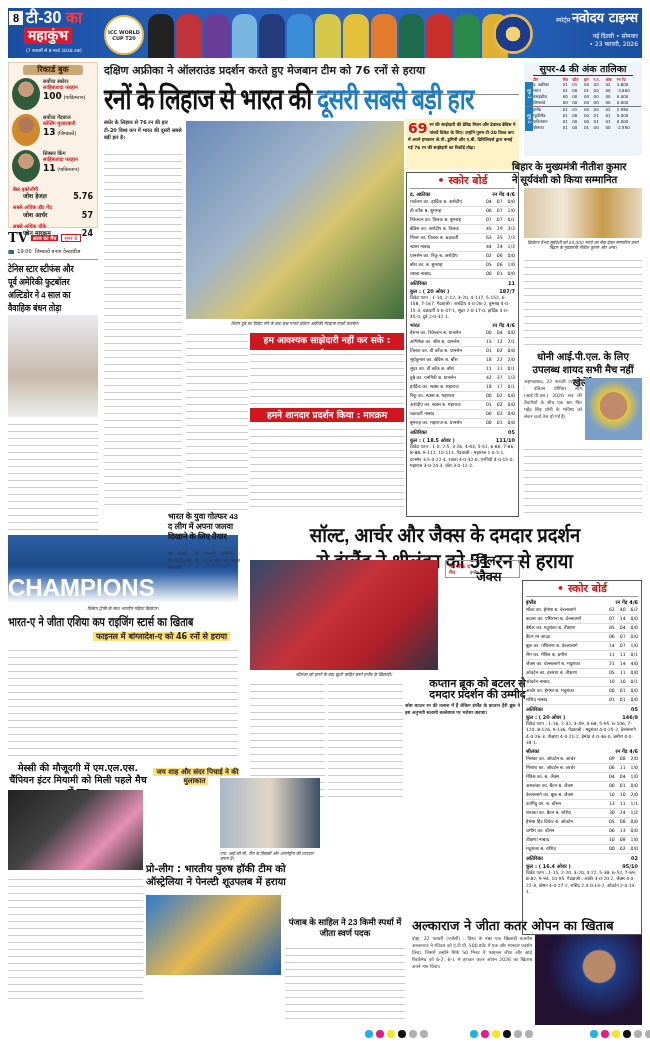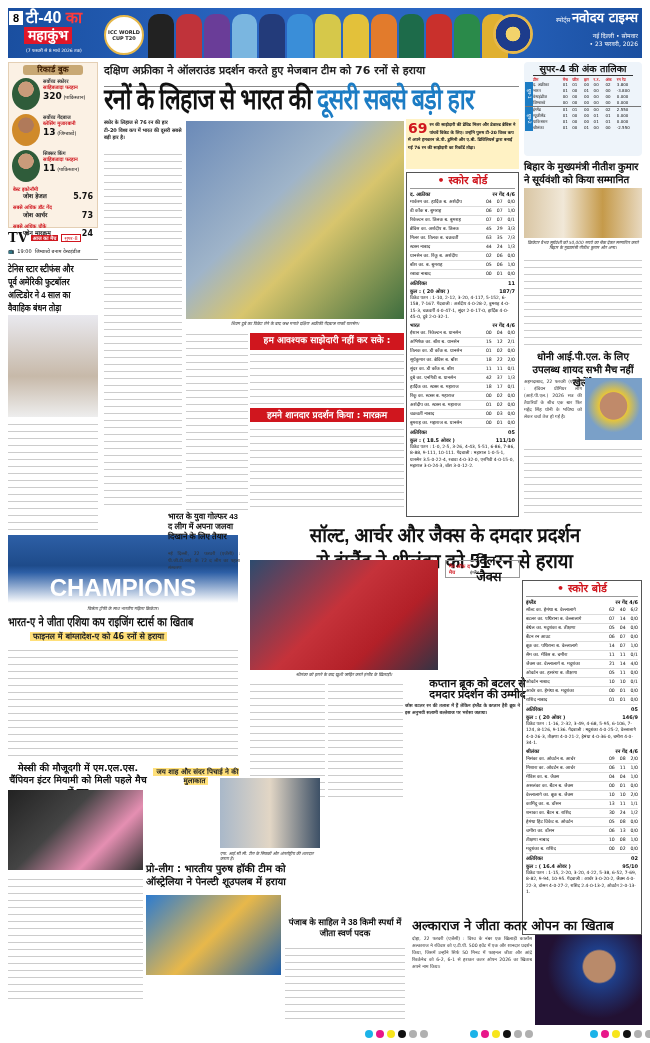--- a/index.html
+++ b/index.html
@@ -35,21 +35,21 @@
 .tvbox{left:8px;top:230px;width:90px;height:30px;border-bottom:1px solid #999}
 .tv-head{display:flex;align-items:center;gap:3px}
 .tv-head .tv{font-family:"DejaVu Serif",serif;font-weight:bold;font-size:13px}
 .tv-head .today{background:#d0161e;color:#fff;font-size:5px;padding:0 2px;font-weight:bold}
 .tv-head .super{border:1px solid #d0161e;color:#d0161e;font-size:5px;padding:0 2px}
 .tv-row{display:flex;gap:3px;font-size:5px;margin-top:2px}
 .head-l1{left:8px;top:262px;width:90px;font-family:"Liberation Sans",sans-serif;font-size:9.5px;line-height:13px;font-weight:bold;transform:scaleX(.82);transform-origin:left}
 .photo{background:#999}
 .bodytxt{font-size:4.6px;line-height:7px;color:#333;text-align:justify}
 
-.kicker{left:104px;top:64px;width:415px;font-size:11px;font-weight:bold;color:#222;border-bottom:1px solid #888;padding-bottom:8px}
+.kicker{left:104px;top:64px;width:415px;font-size:11px;font-weight:bold;color:#222;border-bottom:1px solid #888;padding-bottom:16px}
 .mainhead{left:104px;top:82px;width:415px;font-size:29px;font-weight:bold;letter-spacing:-1px;line-height:34px;font-family:"Liberation Sans",sans-serif;transform:scaleX(.8);transform-origin:left;white-space:nowrap}
 .mainhead .blue{color:#1c7cc4}
 .intro{left:104px;top:119px;width:78px;font-size:5px;line-height:7.5px;font-weight:bold;color:#222}
 .mainphoto{left:186px;top:121px;width:218px;height:198px;background:linear-gradient(135deg,#6b8ab8 0%,#9fb4c9 40%,#d8c56d 60%,#3d6d3e 100%)}
 .caption{font-size:4.3px;font-style:italic;color:#333}
 .redbar{background:#d0161e;color:#fff;font-weight:bold;font-size:9px;text-align:center;line-height:14px}
 .yellowbox{left:406px;top:119px;width:113px;height:50px;background:#fff2c4;padding:2px}
 .yellowbox .big{color:#d0161e;font-weight:bold;font-size:14px;float:left;margin-right:2px;line-height:14px}
 .scorebox{border:1px solid #555;padding:1px 3px}
 .sb-title{color:#d0161e;font-weight:bold;font-size:11px;text-align:center;border-bottom:1px solid #999;margin-bottom:1px}
@@ -74,21 +74,21 @@
 .motm .nm{font-weight:bold;font-size:13px}
 .dots{display:flex;gap:3px}
 .dot{width:8px;height:8px;border-radius:50%}
 .yellowsub{background:#ffe07a;color:#222;font-weight:bold;padding:0 3px}
 </style>
 </head>
 <body>
 
 <div class="abs banner">
   <div class="abs pageno">8</div>
-  <div class="abs t20title"><span>टी-40</span> <span class="ka">का</span></div>
+  <div class="abs t20title"><span>टी-30</span> <span class="ka">का</span></div>
   <div class="abs mahakumbh">महाकुंभ</div>
   <div class="abs banner-sub">(7 फरवरी से 8 मार्च 2026 तक)</div>
   <div class="abs wclogo">
       <span style="font-size:5px;text-align:center;padding:2px">ICC WORLD CUP T20</span>
     </div>
   <div class="abs players">
     <div class="player" style="background:#222"></div>
     <div class="player" style="background:#c0333a"></div>
     <div class="player" style="background:#6a3d98"></div>
     <div class="player" style="background:#7ab6e0"></div>
@@ -108,42 +108,42 @@
     <span class="name">नवोदय टाइम्स</span>
     <div class="date">नई दिल्ली • सोमवार</div>
     <div class="date" style="margin-top:0">• 23 फरवरी, 2026</div>
   </div>
 </div>
 
 <div class="abs leftcol">
   <div class="rb-title">रिकार्ड बुक</div>
   <div class="rb-row">
     <div class="rb-photo"></div>
-    <div class="rb-text"><div class="lbl">सर्वोच्च स्कोरर</div><div class="nm">साहिबजादा फरहान</div><span class="val">320</span> <span>(पाकिस्तान)</span></div>
+    <div class="rb-text"><div class="lbl">सर्वोच्च स्कोरर</div><div class="nm">साहिबजादा फरहान</div><span class="val">100</span> <span>(पाकिस्तान)</span></div>
   </div>
   <div class="rb-row">
     <div class="rb-photo" style="background:radial-gradient(circle at 50% 35%,#b07a5a 30%,#d08a2a 32%)"></div>
     <div class="rb-text"><div class="lbl">सर्वोच्च गेंदबाज</div><div class="nm">ब्लेसिंग मुजारबानी</div><span class="val">13</span> <span>(जिम्बाब्वे)</span></div>
   </div>
   <div class="rb-row">
     <div class="rb-photo"></div>
     <div class="rb-text"><div class="lbl">सिक्सर किंग</div><div class="nm">साहिबजादा फरहान</div><span class="val">11</span> <span>(पाकिस्तान)</span></div>
   </div>
   <div class="rb-stat">
       <div class="cat">बेस्ट इकोनॉमी</div>
       <div class="line">
         <span>जोश हेजल</span>
         <span class="val">5.76</span>
       </div>
     </div>
   <div class="rb-stat">
       <div class="cat">सबसे अधिक डॉट गेंद</div>
       <div class="line">
         <span>जोश आर्चर</span>
-        <span class="val">73</span>
+        <span class="val">57</span>
       </div>
     </div>
   <div class="rb-stat">
       <div class="cat">सबसे अधिक चौके</div>
       <div class="line">
         <span>एडेन मारक्रम</span>
         <span class="val">24</span>
       </div>
     </div>
 </div>
@@ -461,35 +461,35 @@
           <td>00</td>
           <td>01</td>
           <td>00</td>
           <td>00</td>
           <td>-2.550</td>
         </tr>
       </tbody>
   </table>
 </div>
 
-<div class="abs rhead" style="left:524px;top:160px;width:118px">बिहार के मुख्यमंत्री नीतीश कुमार ने सूर्यवंशी को किया सम्मानित</div>
+<div class="abs rhead" style="left:512px;top:160px;width:118px">बिहार के मुख्यमंत्री नीतीश कुमार ने सूर्यवंशी को किया सम्मानित</div>
 <div class="abs photo" style="left:524px;top:188px;width:118px;height:50px;background:linear-gradient(90deg,#d9c6a4,#f1e8d8,#c59a4a,#e8d9c0)"></div>
 <div class="abs caption" style="left:524px;top:240px;width:118px;text-align:center">क्रिकेटर वैभव सूर्यवंशी को 50,000 रुपये का चैक देकर सम्मानित करते बिहार के मुख्यमंत्री नीतीश कुमार और अन्य।</div>
 <div class="abs bodytxt" style="left:524px;top:256px;width:118px;height:90px;background:repeating-linear-gradient(180deg,#fff 0 4px,#ccc 4px 5px,#fff 5px 7px)"></div>
 <div class="abs rhead" style="left:524px;top:350px;width:118px;text-align:center">धोनी आई.पी.एल. के लिए उपलब्ध शायद सभी मैच नहीं खेलेंगे</div>
 <div class="abs bodytxt" style="left:524px;top:378px;width:58px">अहमदाबाद, 22 फरवरी (एजेंसी) : इंडियन प्रीमियर लीग (आई.पी.एल.) 2026 सत्र की तैयारियों के बीच एक बार फिर महेंद्र सिंह धोनी के भविष्य को लेकर चर्चा तेज हो गई है।</div>
 <div class="abs photo" style="left:585px;top:378px;width:57px;height:62px;background:radial-gradient(circle at 50% 45%,#c08a6a 30%,#e6c53a 32%,#7aa0c8 60%)"></div>
 <div class="abs bodytxt" style="left:524px;top:445px;width:118px;height:70px;background:repeating-linear-gradient(180deg,#fff 0 4px,#ccc 4px 5px,#fff 5px 7px)"></div>
 
 <div class="abs photo" style="left:8px;top:535px;width:230px;height:68px;background:linear-gradient(180deg,#2d5fa6 0%,#1e4b8a 45%,#2d5fa6 55%,#fff 100%)">
-  <div style="position:absolute;left:0;right:0;top:38px;text-align:center;color:#fff;font-weight:bold;font-size:24px;font-family:'Liberation Sans',sans-serif">CHAMPIONS</div>
+  <div style="position:absolute;left:0;right:0;top:38px;text-align:left;color:#fff;font-weight:bold;font-size:24px;font-family:'Liberation Sans',sans-serif">CHAMPIONS</div>
 </div>
 <div class="abs caption" style="left:8px;top:606px;width:230px;text-align:center">विजेता ट्रॉफी के साथ भारतीय महिला क्रिकेटर।</div>
 <div class="abs" style="left:8px;top:614px;width:230px;font-weight:bold;font-size:12px;line-height:16px;transform:scaleX(.78);transform-origin:left;white-space:nowrap">भारत-ए ने जीता एशिया कप राइजिंग स्टार्स का खिताब</div>
-<div class="abs" style="left:30px;top:632px;width:200px;text-align:left;font-size:8px"><span class="yellowsub">फाइनल में बांग्लादेश-ए को 46 रनों से हराया</span></div>
+<div class="abs" style="left:30px;top:632px;width:200px;text-align:right;font-size:8px"><span class="yellowsub">फाइनल में बांग्लादेश-ए को 46 रनों से हराया</span></div>
 <div class="abs bodytxt" style="left:8px;top:646px;width:230px;height:110px;background:repeating-linear-gradient(180deg,#fff 0 4px,#ccc 4px 5px,#fff 5px 7px)"></div>
 
 <div class="abs rhead" style="left:168px;top:512px;width:72px;font-size:8px;line-height:10px">भारत के युवा गोल्फर 43 द लीग में अपना जलवा दिखाने के लिए तैयार</div>
 <div class="abs bodytxt" style="left:168px;top:550px;width:72px">नई दिल्ली, 22 फरवरी (एजेंसी) : पी.जी.टी.आई. के 72 द लीग का पहला संस्करण</div>
 
 <div class="abs eng-head">
     <div>सॉल्ट, आर्चर और जैक्स के दमदार प्रदर्शन</div>
     <div>से इंग्लैंड ने श्रीलंका को 51 रन से हराया</div>
   </div>
 <div class="abs engphoto"></div>
@@ -716,21 +716,21 @@
 <div class="abs photo" style="left:8px;top:790px;width:135px;height:80px;background:linear-gradient(135deg,#222 0%,#444 40%,#e58fb2 70%,#333 100%)"></div>
 <div class="abs bodytxt" style="left:8px;top:875px;width:135px;height:130px;background:repeating-linear-gradient(180deg,#fff 0 4px,#ccc 4px 5px,#fff 5px 7px)"></div>
 
 <div class="abs" style="left:146px;top:768px;width:100px;font-weight:bold;font-size:7px;text-align:center"><span class="yellowsub">जय शाह और संदर पिचाई ने की मुलाकात</span></div>
 <div class="abs photo" style="left:220px;top:778px;width:100px;height:70px;background:linear-gradient(90deg,#a9b8c9,#e2d6c5,#3d5066)"></div>
 <div class="abs caption" style="left:220px;top:851px;width:100px">एफ. आई.सी.सी. टीम के सिक्कों और अंतर्राष्ट्रीय की शानदार करता है।</div>
 
 <div class="abs" style="left:146px;top:862px;width:170px;font-weight:bold;font-size:10px;line-height:13px">प्रो-लीग : भारतीय पुरुष हॉकी टीम को ऑस्ट्रेलिया ने पेनल्टी शूउपलब में हराया</div>
 <div class="abs photo" style="left:146px;top:895px;width:135px;height:80px;background:linear-gradient(135deg,#2c7bd0,#e8b84a,#1f5faa)"></div>
 
-<div class="abs rhead" style="left:285px;top:917px;width:120px;text-align:center;font-size:8.5px;line-height:11px">पंजाब के साहिल ने 38 किमी स्पर्धा में जीता स्वर्ण पदक</div>
+<div class="abs rhead" style="left:285px;top:917px;width:120px;text-align:center;font-size:8.5px;line-height:11px">पंजाब के साहिल ने 23 किमी स्पर्धा में जीता स्वर्ण पदक</div>
 <div class="abs bodytxt" style="left:285px;top:944px;width:120px;height:75px;background:repeating-linear-gradient(180deg,#fff 0 4px,#ccc 4px 5px,#fff 5px 7px)"></div>
 
 <div class="abs" style="left:412px;top:918px;width:230px;font-weight:bold;font-size:13px;color:#111">अल्काराज ने जीता कतर ओपन का खिताब</div>
 <div class="abs bodytxt" style="left:412px;top:935px;width:120px;height:88px;overflow:hidden">दोहा, 22 फरवरी (एजेंसी) : विश्व के नंबर एक खिलाड़ी कार्लोस अल्काराज ने रविवार को ए.टी.पी. 500 इवेंट में एक और शानदार प्रदर्शन किया, जिसमें उन्होंने सिर्फ 50 मिनट में फाइनल जीता और आंद्रे रिंडर्कनेच को 6-2, 6-1 से हराकर कतर ओपन 2026 का खिताब अपने नाम किया।</div>
 <div class="abs photo" style="left:535px;top:935px;width:107px;height:90px;background:radial-gradient(circle at 60% 35%,#b98a6a 18%,#1f3f8a 20%,#213 60%)"></div>
 
 <div class="abs dots" style="left:365px;top:1030px" id="dots1">
     <span class="dot" style="background:#1cb3e8"></span>
     <span class="dot" style="background:#e8178a"></span>
     <span class="dot" style="background:#f7e51c"></span>

